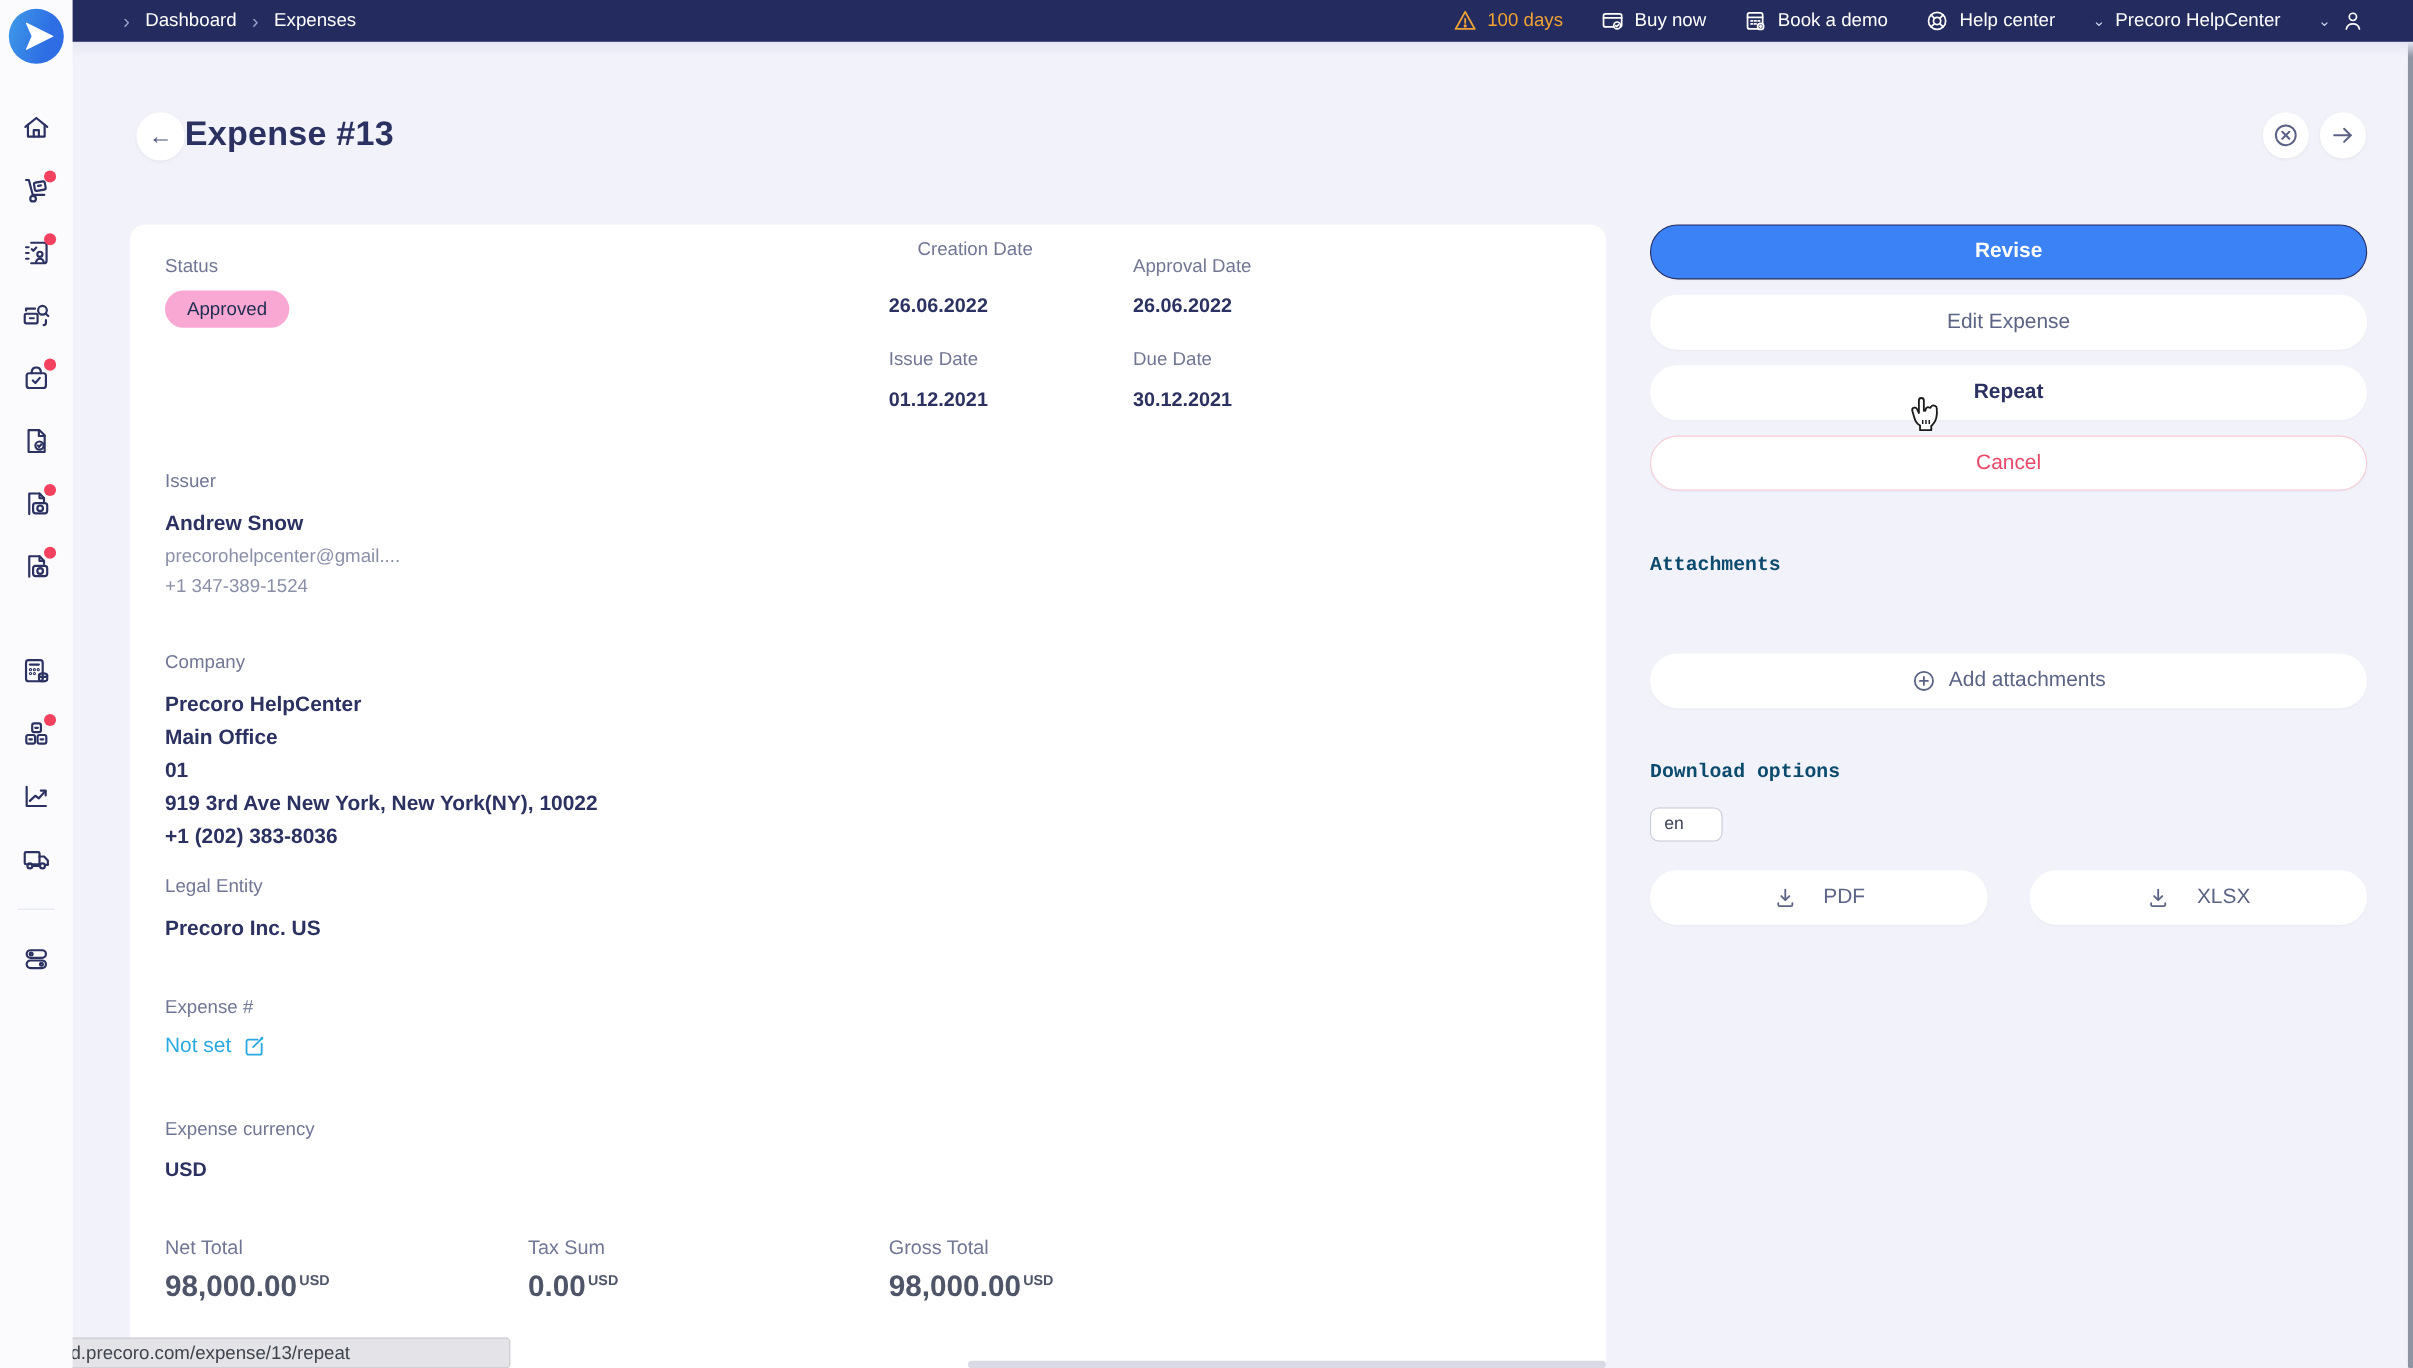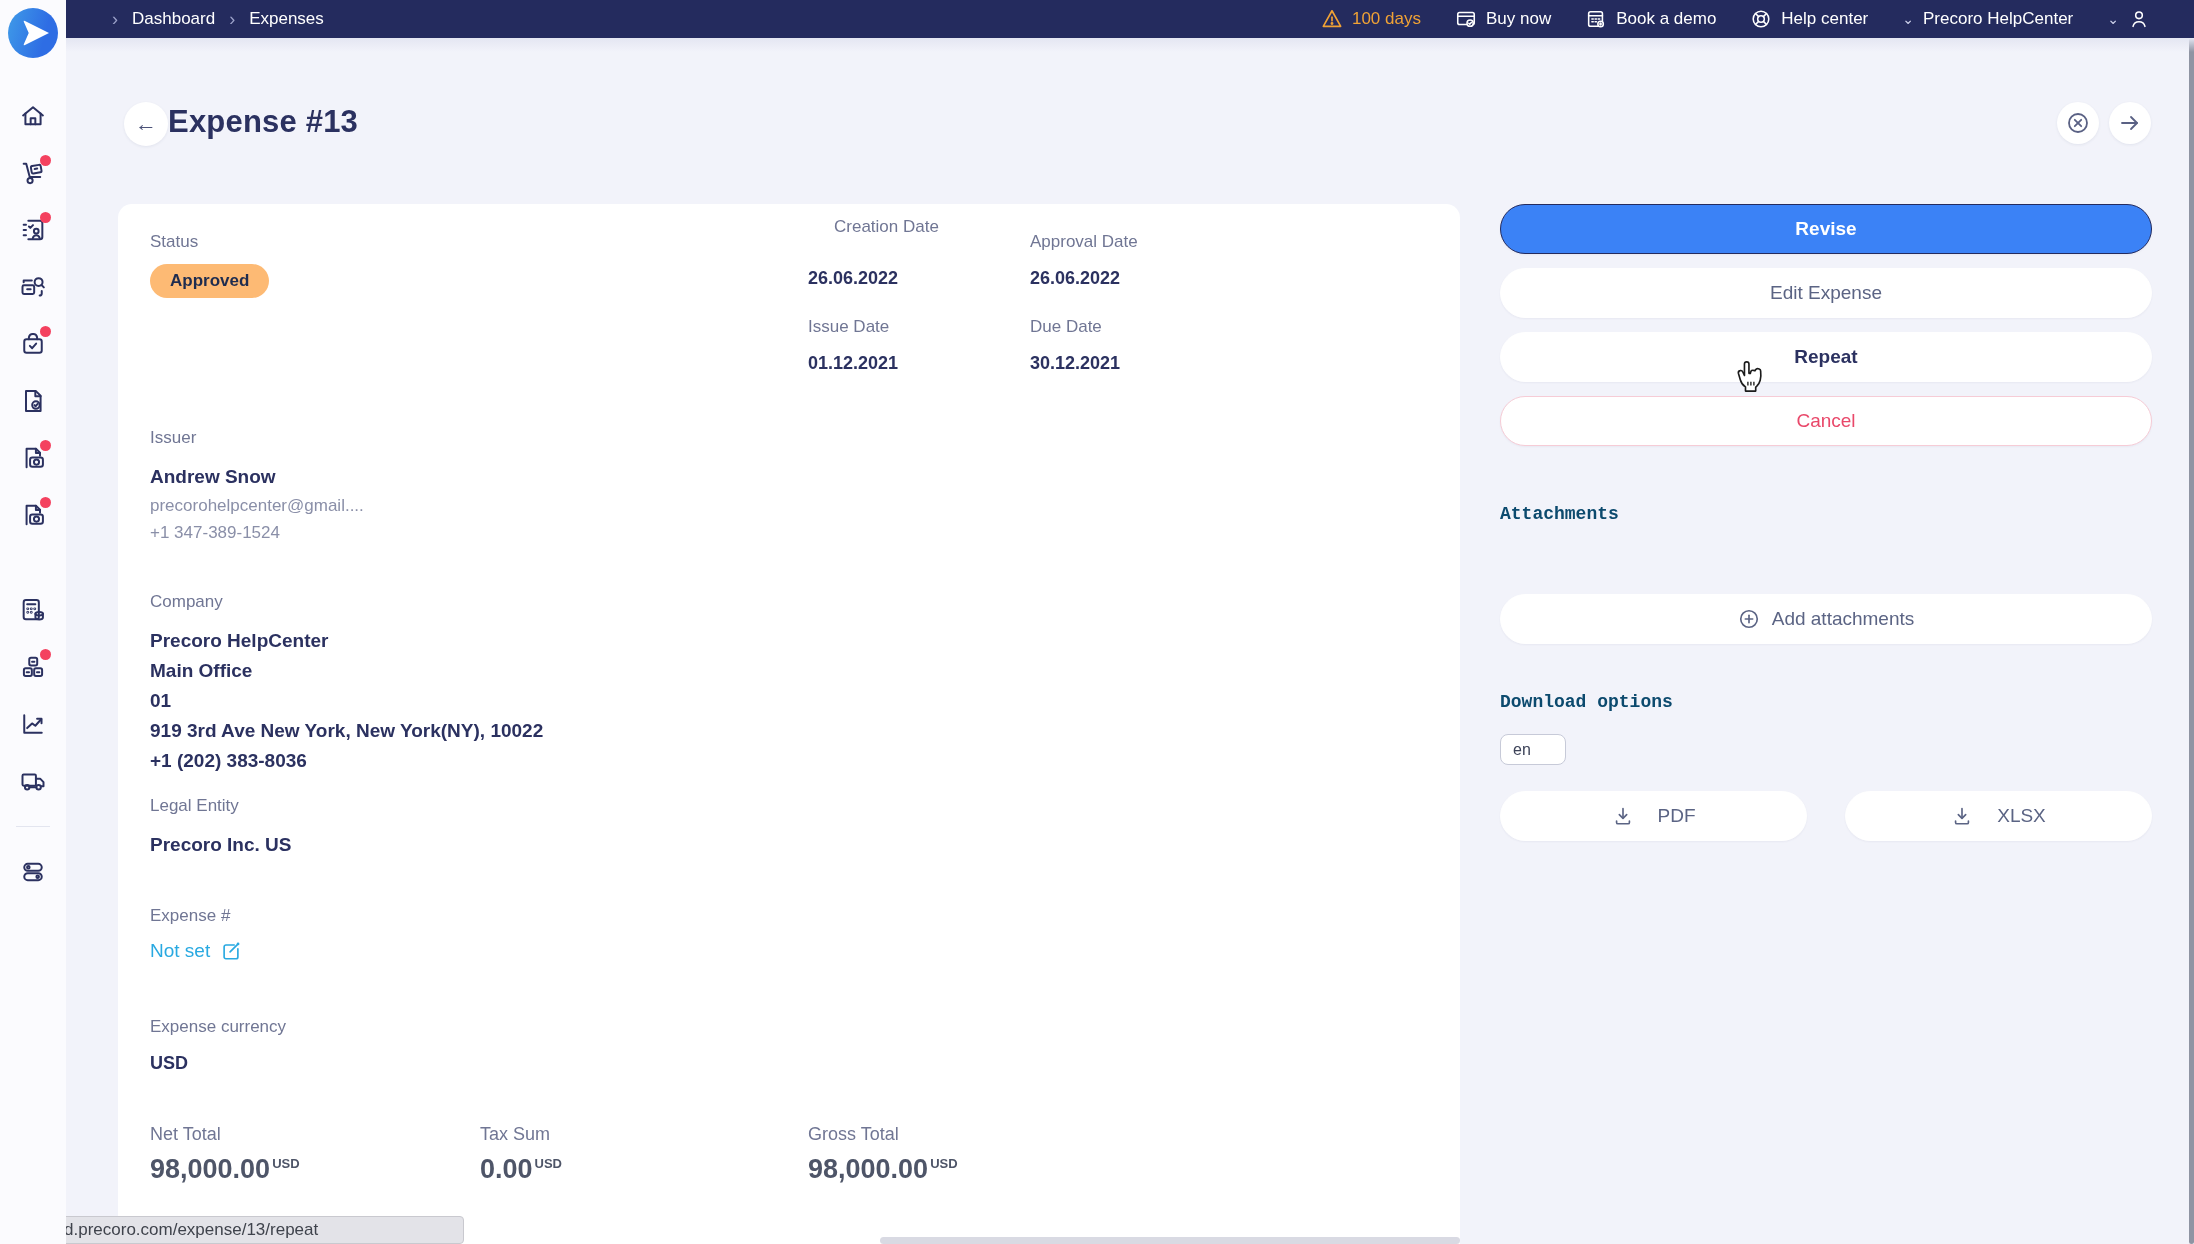--- a/index.html
+++ b/index.html
@@ -50,21 +50,21 @@
   .circle-btn { position:absolute; width:42px; height:42px; border-radius:50%; background:#fff;
     display:flex; align-items:center; justify-content:center; color:#5a6184;
     box-shadow:0 1px 3px rgba(40,45,90,.08); cursor:pointer; }
   .circle-btn svg{ width:24px; height:24px; stroke:#5a6184; fill:none; stroke-width:1.8; stroke-linecap:round; stroke-linejoin:round;}
   
   .card { position:absolute; left:118px; top:204px; width:1342px; height:1120px;
     background:#fff; border-radius:14px; }
   .label { font-size:17px; color:#707694; }
   .abs { position:absolute; }
   .badge-approved { display:inline-block; padding:7px 20px; border-radius:19px;
-    background:#fdba74; color:#1e2c4f; font-size:17px; font-weight:bold; }
+    background:#f9a8d4; color:#1e2c4f; font-size:17px; font-weight:normal; }
   .val { font-size:18px; font-weight:bold; color:#2b3160; }
   .bold-line { font-size:19px; font-weight:bold; color:#2b3160; line-height:30px; }
   .muted-line { font-size:17px; color:#8a8fa8; line-height:27px; }
   .link-cyan { color:#29a9e1; font-size:19px; display:flex; align-items:center; gap:10px; cursor:pointer; }
   .link-cyan svg{ width:22px; height:22px; stroke:#29a9e1; fill:none; stroke-width:1.8; stroke-linecap:round; stroke-linejoin:round;}
   .total-label { font-size:18px; color:#707694; }
   .total-val { font-size:27px; font-weight:bold; color:#4e5568; }
   .total-cur { font-size:13px; font-weight:bold; vertical-align:super; margin-left:2px; }
   
   .rpanel { position:absolute; left:1500px; top:204px; width:652px; }

